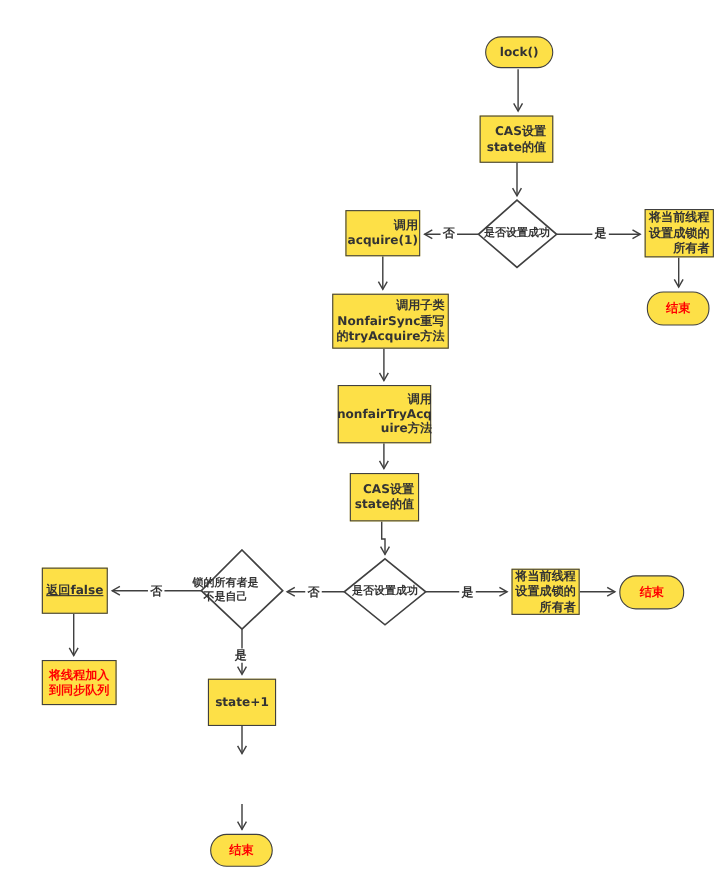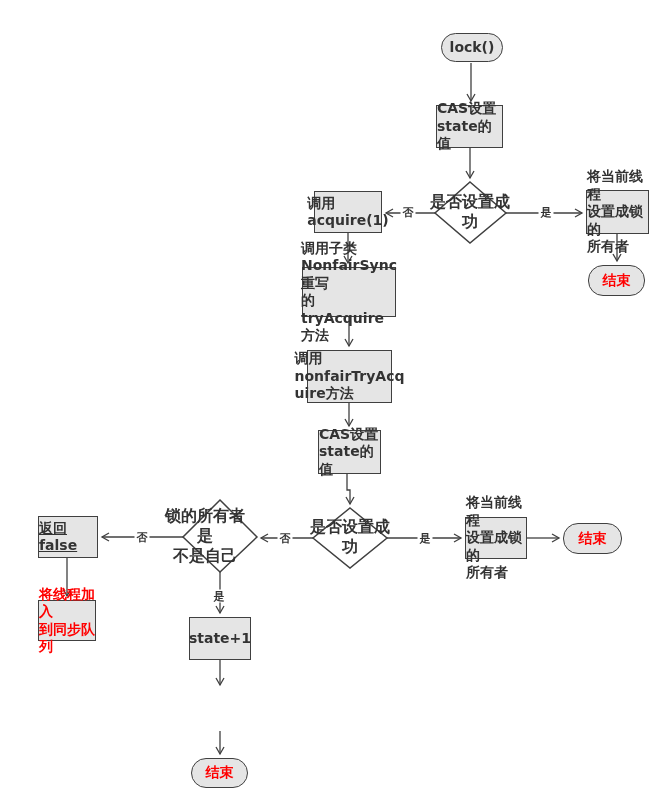--- a/index.html
+++ b/index.html
@@ -15,39 +15,38 @@
   }
   .wires {
     position: absolute;
     left: 0; top: 0;
     width: 660px; height: 806px;
   }
   .node {
     position: absolute;
     box-sizing: border-box;
     border: 1.5px solid #404040;
-    background: #e5e5e5;
+    background: #fde047;
     display: flex;
     align-items: center;
     justify-content: center;
-    text-align: left;
-    font-size: 14px;
+    text-align: right;
+    font-size: 11px;
     line-height: 1.25;
   }
   .node span { white-space: pre-line; }
   .terminal { border-radius: 15px; }
   .red { color: #ff0000; }
   .dlabel {
     position: absolute;
     text-align: center;
-    font-size: 16px;
+    font-size: 10px;
     line-height: 1.25;
     white-space: pre-line;
     transform: translate(-50%, -50%);
-    font-family: Liberation Mono, monospace;
   }
   .elabel {
     position: absolute;
     font-size: 11px;
     line-height: 1;
     background: #ffffff;
     padding: 1px 2px;
     transform: translate(-50%, -50%);
   }
 </style>
@@ -105,21 +104,21 @@
   <div class="node" style="left:586px; top:190px; width:63px; height:44px;">
     <span>将当前线程
 设置成锁的
 所有者</span>
   </div>
 
   <div class="node terminal red" style="left:588px; top:265px; width:57px; height:31px;">
     <span>结束</span>
   </div>
 
-  <div class="node" style="left:302px; top:267px; width:94px; height:50px;">
+  <div class="node" style="left:302px; top:267px; width:106px; height:50px;">
     <span>调用子类
 NonfairSync重写
 的tryAcquire方法</span>
   </div>
 
   <div class="node" style="left:307px; top:350px; width:85px; height:53px;">
     <span>调用
 nonfairTryAcq
 uire方法</span>
   </div>
@@ -136,21 +135,21 @@
   </div>
 
   <div class="node terminal red" style="left:563px; top:523px; width:59px; height:31px;">
     <span>结束</span>
   </div>
 
   <div class="node" style="left:38px; top:516px; width:60px; height:42px;text-decoration:underline;">
     <span>返回false</span>
   </div>
 
-  <div class="node red" style="left:38px; top:600px; width:58px; height:41px;">
+  <div class="node red" style="left:38px; top:600px; width:68px; height:41px;">
     <span>将线程加入
 到同步队列</span>
   </div>
 
   <div class="node" style="left:189px; top:617px; width:62px; height:43px;">
     <span>state+1</span>
   </div>
 
 
   <div class="node terminal red" style="left:191px; top:758px; width:57px; height:30px;">

